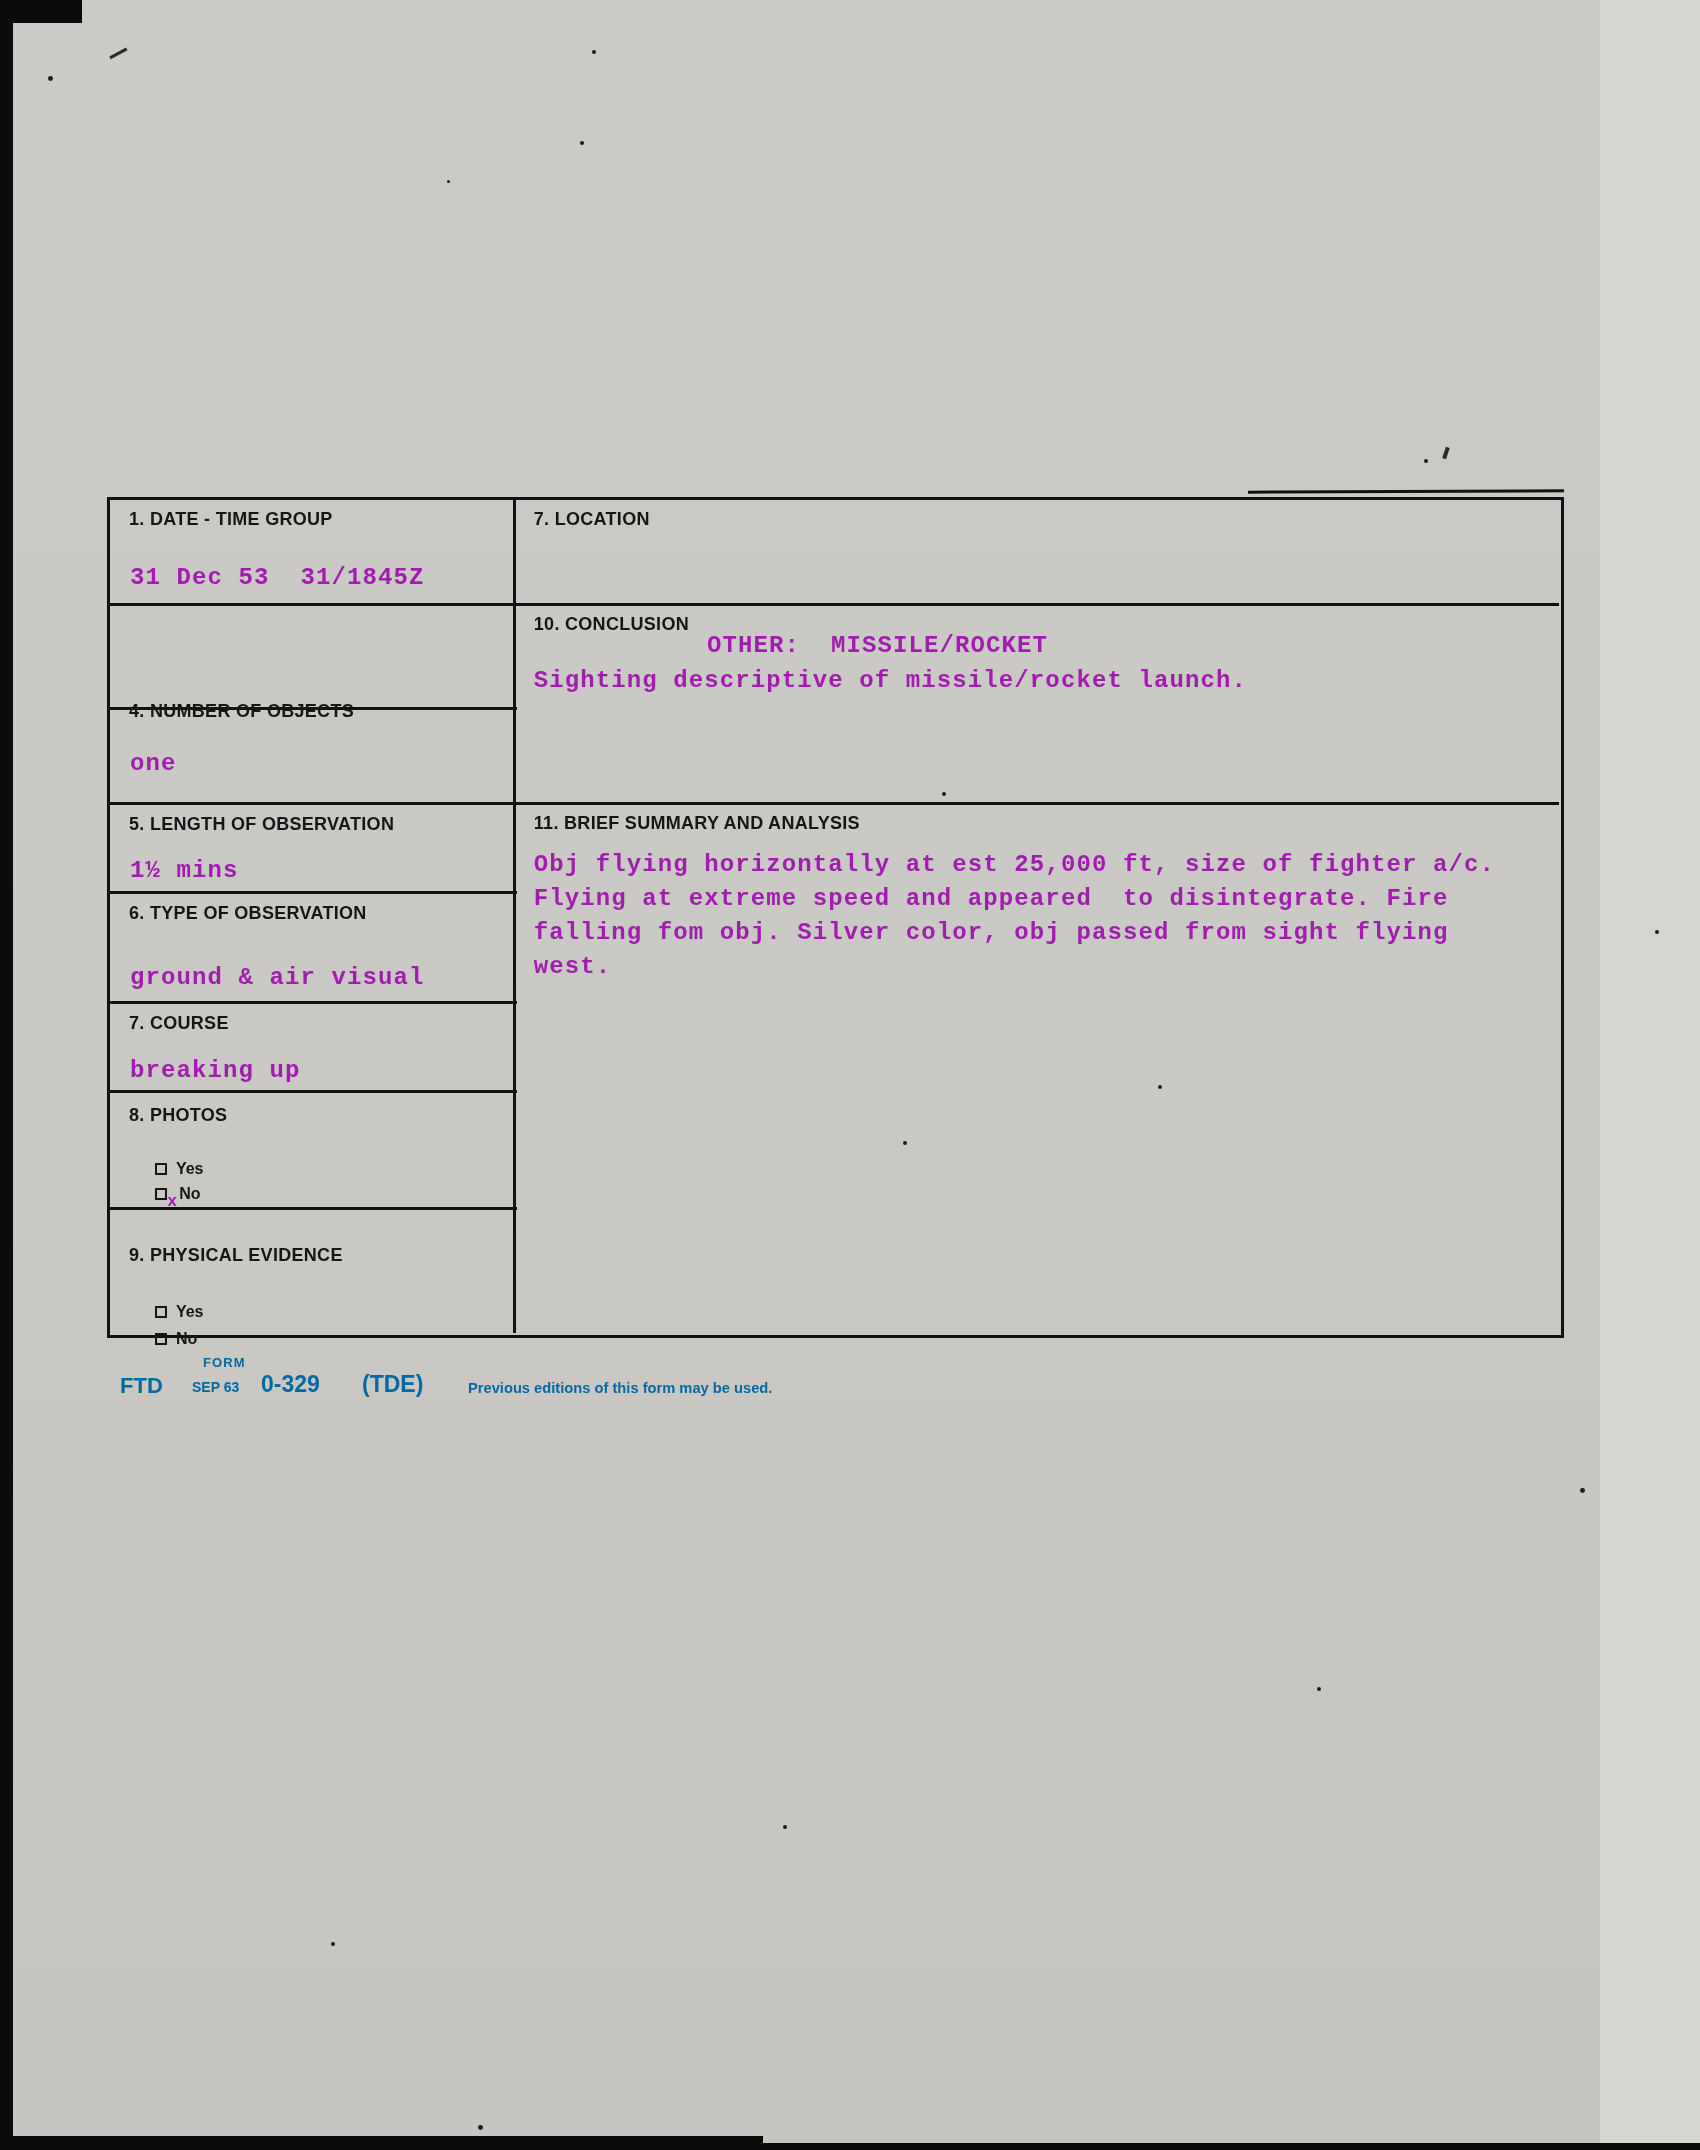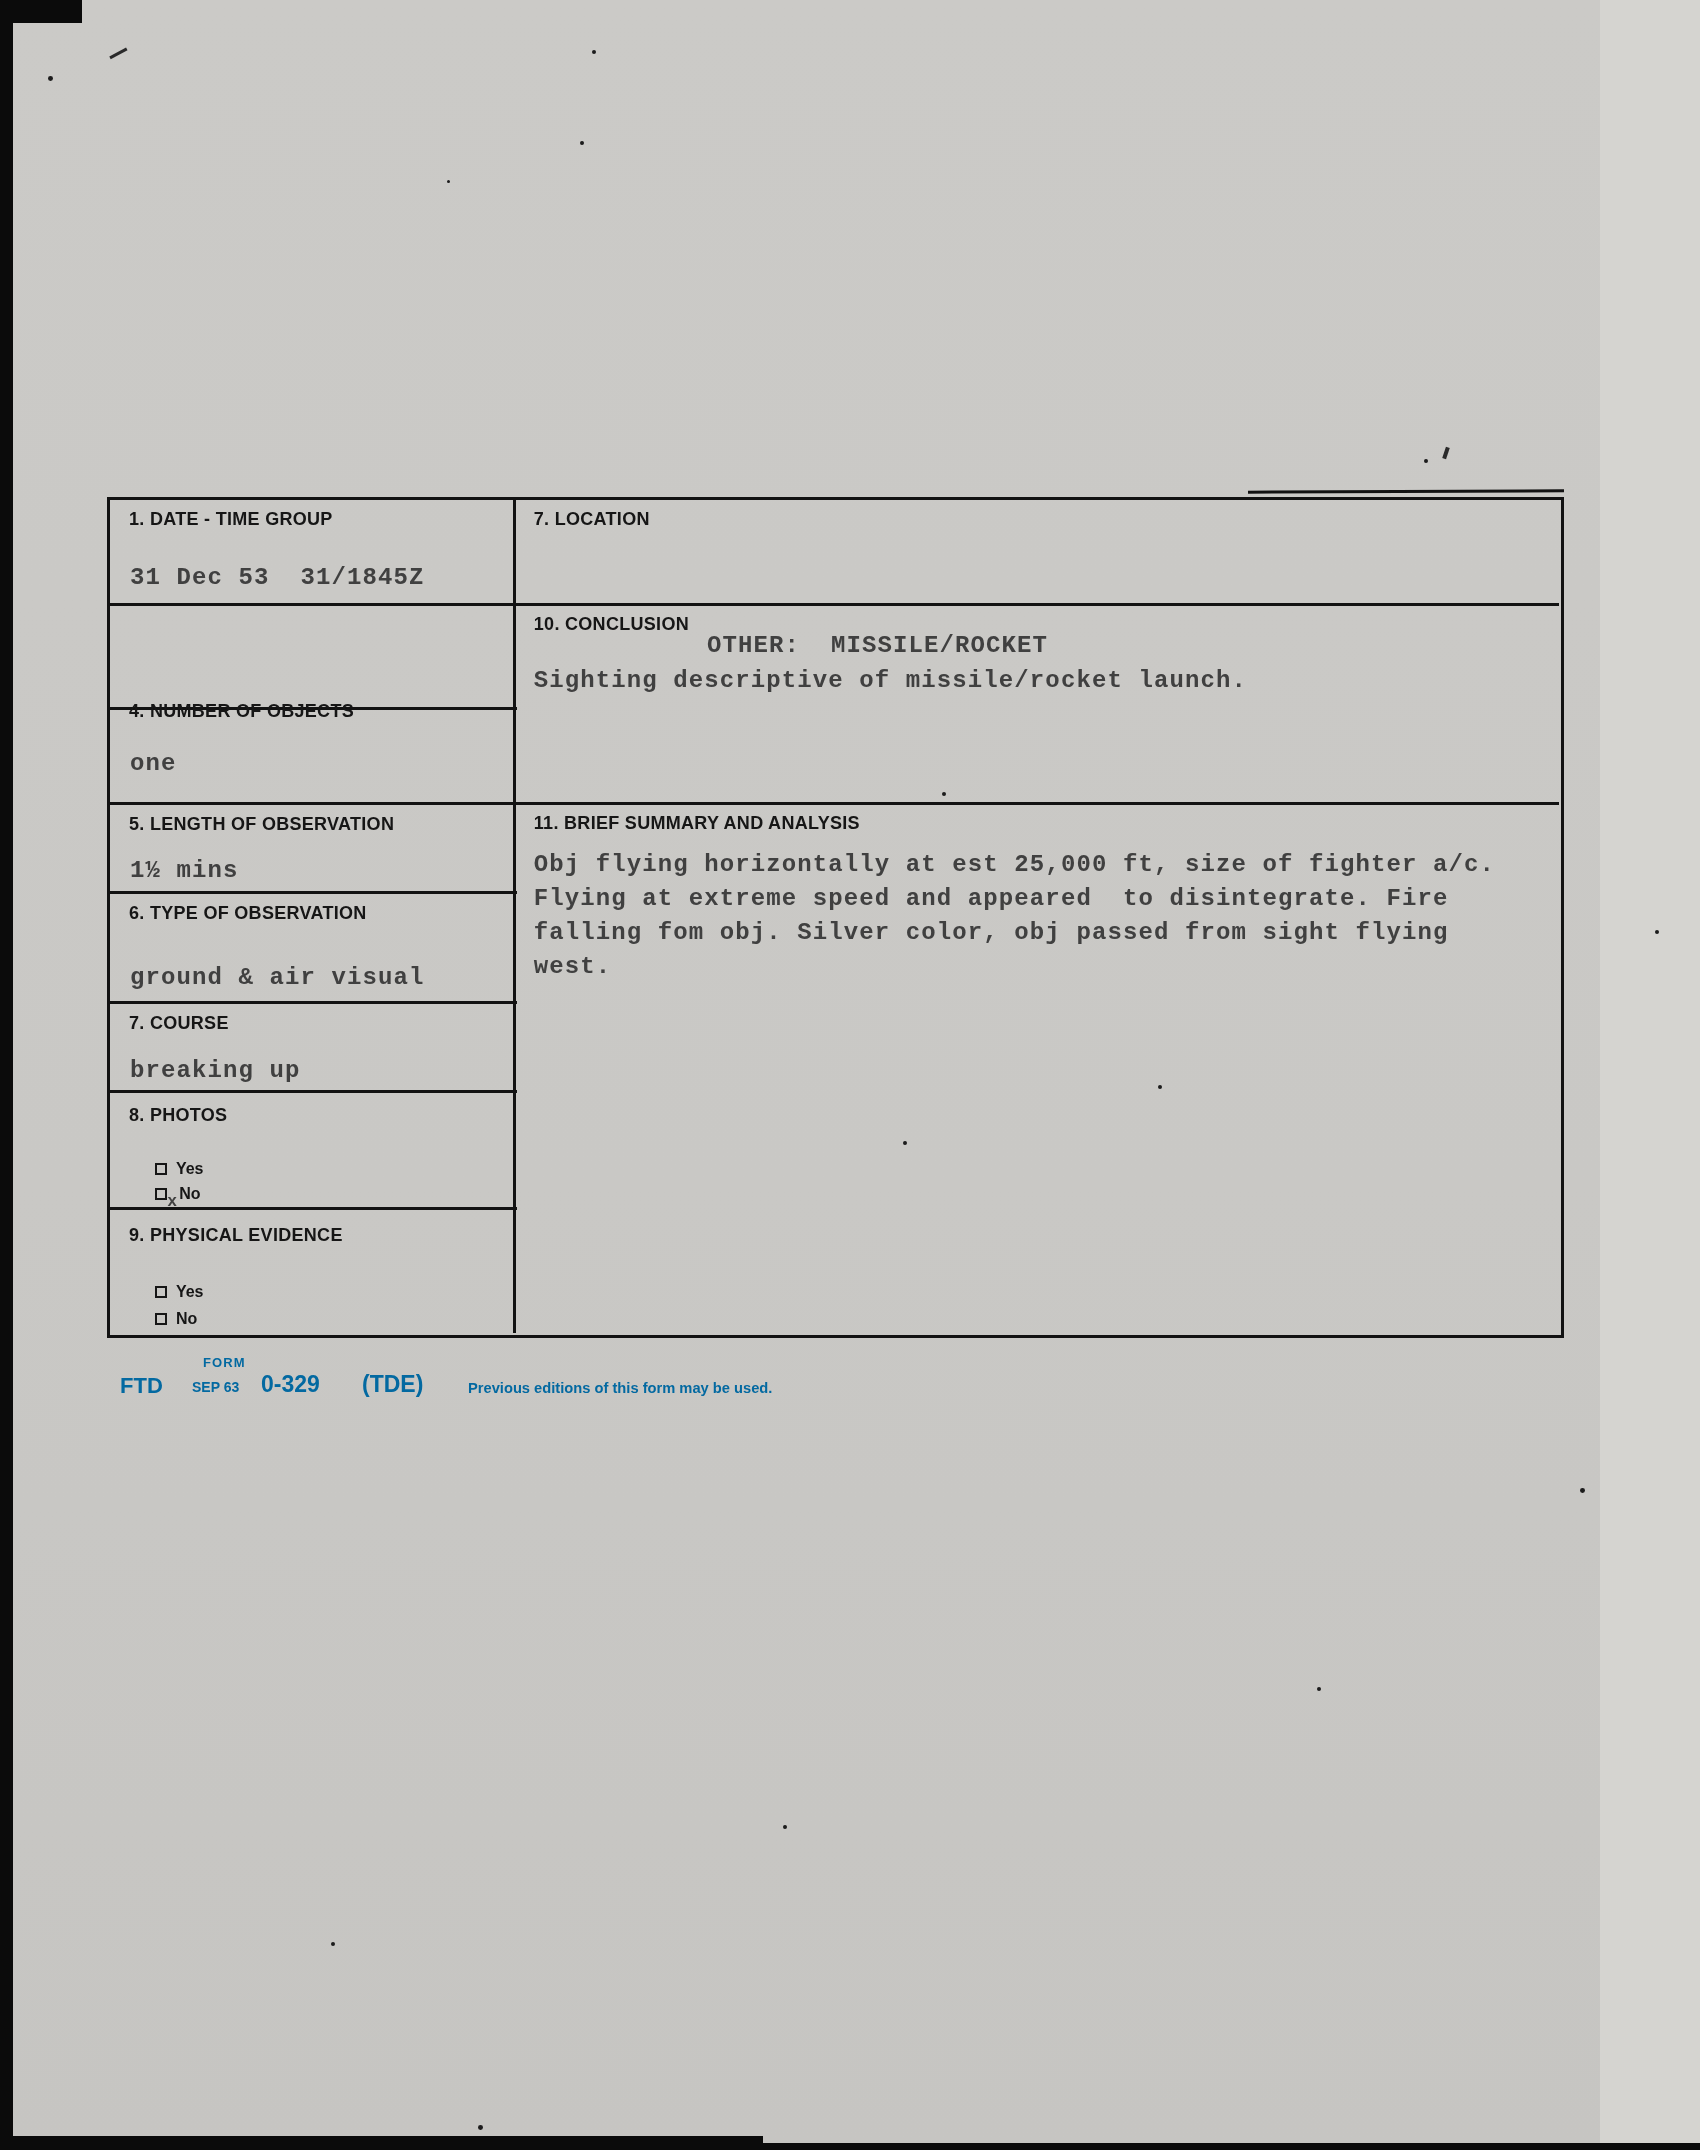--- a/index.html
+++ b/index.html
@@ -24,21 +24,21 @@
   .vline{position:absolute;left:403px;top:0;width:3.3px;height:833px;background:#121212;}
   .hl{position:absolute;height:3.3px;background:#121212;}
   .cell{position:absolute;box-sizing:border-box;margin-left:7px;}
   .label{
     position:absolute;left:12px;top:8.7px;
     font-family:"Liberation Sans",sans-serif;font-weight:700;
     font-size:18px;color:#161616;letter-spacing:0.3px;white-space:pre-wrap;
   }
   .typed{
     font-family:"Liberation Mono","DejaVu Sans Mono",monospace;font-weight:700;
-    font-size:24px;color:#404040;letter-spacing:1.1px;white-space:pre-wrap;
+    font-size:24px;color:#a21caf;letter-spacing:1.1px;white-space:pre-wrap;
   }
   .value{position:absolute;left:13px;}
   .pre{line-height:34px;}
   .cbrow{position:absolute;left:38px;white-space:nowrap;}
   .cb{display:inline-block;width:8.2px;height:8.2px;border:2.2px solid #161616;margin-right:8.7px;vertical-align:-1.1px;background:transparent;}
   .cbl{font-family:"Liberation Sans",sans-serif;font-weight:700;font-size:16px;color:#161616;}
   .cbmark{font-size:16.4px;letter-spacing:0;display:inline-block;margin:0 2.2px 0 -8.7px;vertical-align:-6.5px;}
   .topline{position:absolute;left:1248px;top:490px;width:316px;height:2.7px;background:#121212;transform:rotate(-0.25deg);}
   
   .foot{position:absolute;color:#0369a1;font-weight:700;white-space:nowrap;}
@@ -132,21 +132,21 @@
   <div class="cell" style="left:0;top:593px;width:403px;height:118px">
     <div class="label" style="top:12px">8. PHOTOS</div>
     <div class="cbrow" style="top:67px">
       <span class="cb"></span><span class="cbl">Yes</span>
     </div>
     <div class="cbrow" style="top:92px">
       <span class="cb"></span><span class="typed cbmark">x</span><span class="cbl">No</span>
     </div>
   </div>
 
-  <div class="cell" style="left:0;top:710px;width:403px;height:123px">
+  <div class="cell" style="left:0;top:730px;width:403px;height:123px">
     <div class="label" style="top:15.3px">9. PHYSICAL EVIDENCE</div>
     <div class="cbrow" style="top:73px">
       <span class="cb"></span><span class="cbl">Yes</span>
     </div>
     <div class="cbrow" style="top:100px">
       <span class="cb"></span><span class="cbl">No</span>
     </div>
   </div>
 </div>
 

